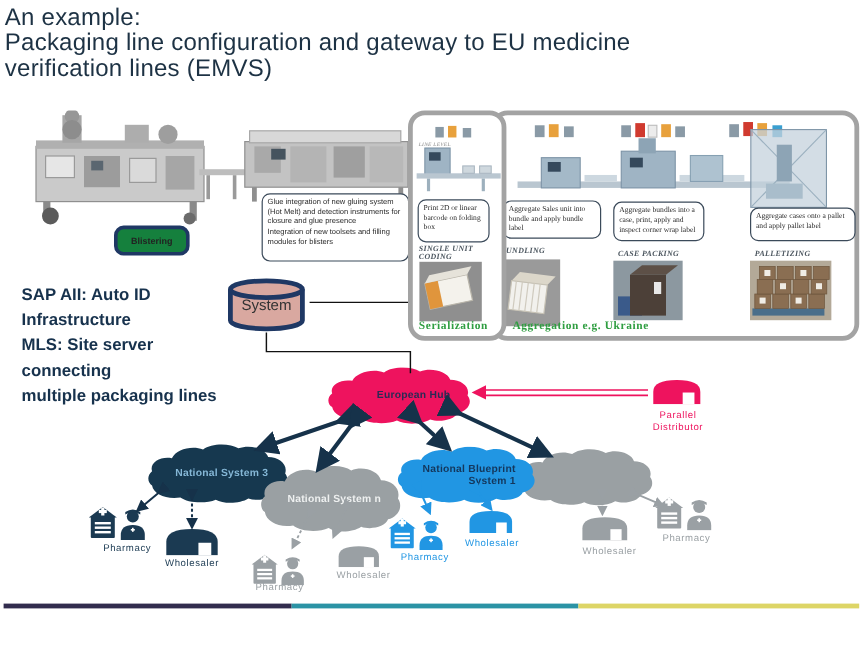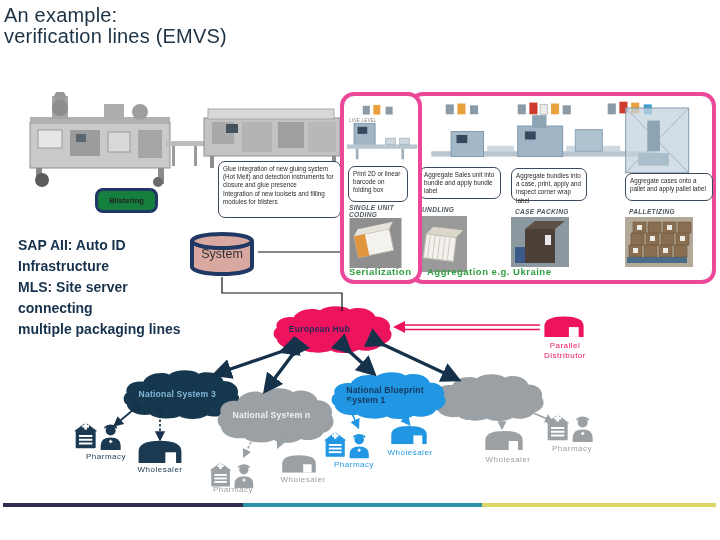--- a/index.html
+++ b/index.html
@@ -6,31 +6,31 @@
   #slide{position:relative;width:720px;height:540px;background:#ffffff;overflow:hidden;
          font-family:"Liberation Sans", sans-serif;}
   .abs{position:absolute;}
   
   .title{left:4px;top:5px;width:700px;font-size:20px;line-height:21px;color:#1d3244;letter-spacing:.2px;}
   
   .callout{background:#fff;border:1.5px solid #3b4a5a;border-radius:7px;padding:3px 4px;
            font-size:6.3px;line-height:1.3;color:#2a2a2a;white-space:pre-line;box-sizing:border-box;}
   .stage{font-style:italic;font-weight:bold;font-size:6.6px;color:#4d5760;letter-spacing:.3px;}
   
-  .gbox{border:4px solid #ec4899;border-radius:14px;background:#fff;box-sizing:border-box;}
+  .gbox{border:4px solid #a3a3a3;border-radius:14px;background:#fff;box-sizing:border-box;font-family:Liberation Serif, serif;}
   .gbox-label{font-size:9.5px;font-weight:bold;color:#2f9e41;letter-spacing:.5px;}
   
   .blister-tag{background:#15803d;border:3px solid #1f3864;border-radius:8px;
                font-size:7.5px;font-weight:bold;color:#222;display:flex;align-items:center;justify-content:center;box-sizing:border-box;}
   
   .sap-note{font-size:14px;font-weight:bold;color:#17324d;line-height:1.5;white-space:pre-line;}
   
   .cloud{display:flex;align-items:center;justify-content:center;}
   .cloud svg{position:absolute;inset:0;width:100%;height:100%;}
-  .cloud .cl-txt{position:relative;z-index:2;text-align:left;font-weight:bold;font-size:8.6px;line-height:1.15;width:72%;letter-spacing:.2px;}
+  .cloud .cl-txt{position:relative;z-index:2;text-align:right;font-weight:bold;font-size:8.6px;line-height:1.15;width:72%;letter-spacing:.2px;}
   
   .ep-label{font-weight:normal;font-size:8px;letter-spacing:.5px;text-align:center;line-height:1.2;}
   .c-navy{color:#1b3a52;} .c-gray{color:#9aa0a4;} .c-blue{color:#2196e3;} .c-pink{color:#ee135e;}
   .icon{display:block;fill:currentColor;}
   .i-navy{color:#1b3a52;} .i-gray{color:#9aa0a4;} .i-blue{color:#2196e3;} .i-pink{color:#ee135e;}
   
   .linelevel{font-style:italic;font-size:4.6px;color:#8a8a8a;letter-spacing:.2px;}
   
   .cyl-txt{font-size:12.5px;color:#333;}
   
@@ -61,20 +61,21 @@
       <path d="M2,34 v-15 q0,-14 28,-14 q28,0 28,14 v15 z"></path>
       <rect x="37" y="20" width="14" height="14" fill="#fff"></rect>
     </symbol>
   </defs>
 </svg>
 
 <div id="slide">
 
   <div class="abs title">
     <div>An example:</div>
+    <div>Packaging line configuration and gateway to EU medicine</div>
     <div>verification lines (EMVS)</div>
   </div>
 
   <svg class="abs" style="left:18px;top:92px" width="162" height="100" viewBox="0 0 162 100">
     <rect x="12" y="30" width="140" height="46" fill="#cacaca" stroke="#8f8f8f"></rect>
     <rect x="12" y="25" width="140" height="7" fill="#b0b0b0"></rect>
     <rect x="34" y="4" width="16" height="23" fill="#a6a6a6"></rect>
     <circle cx="42" cy="5" r="6" fill="#979797"></circle>
     <circle cx="42" cy="16" r="8" fill="#8d8d8d"></circle>
     <rect x="86" y="12" width="20" height="15" fill="#adadad"></rect>

